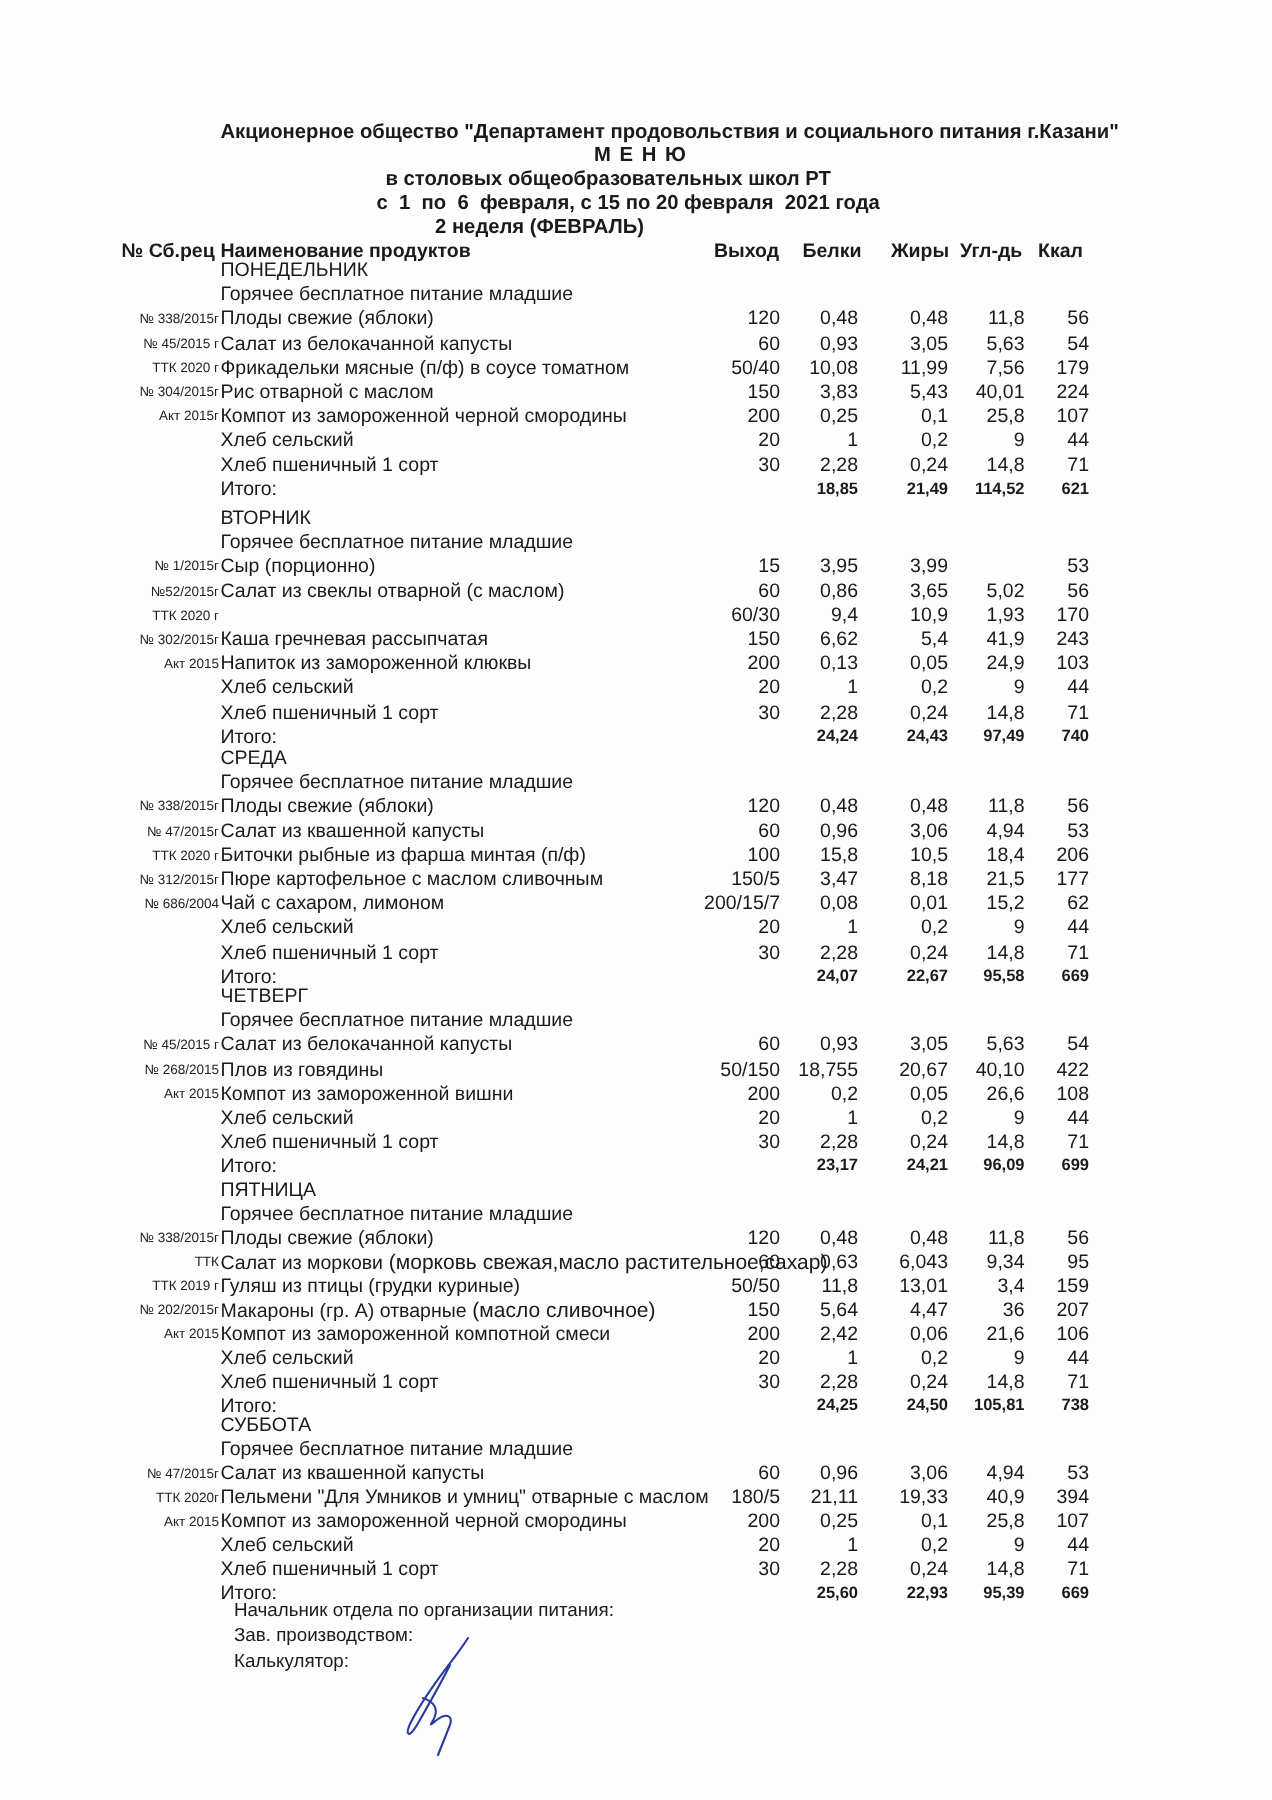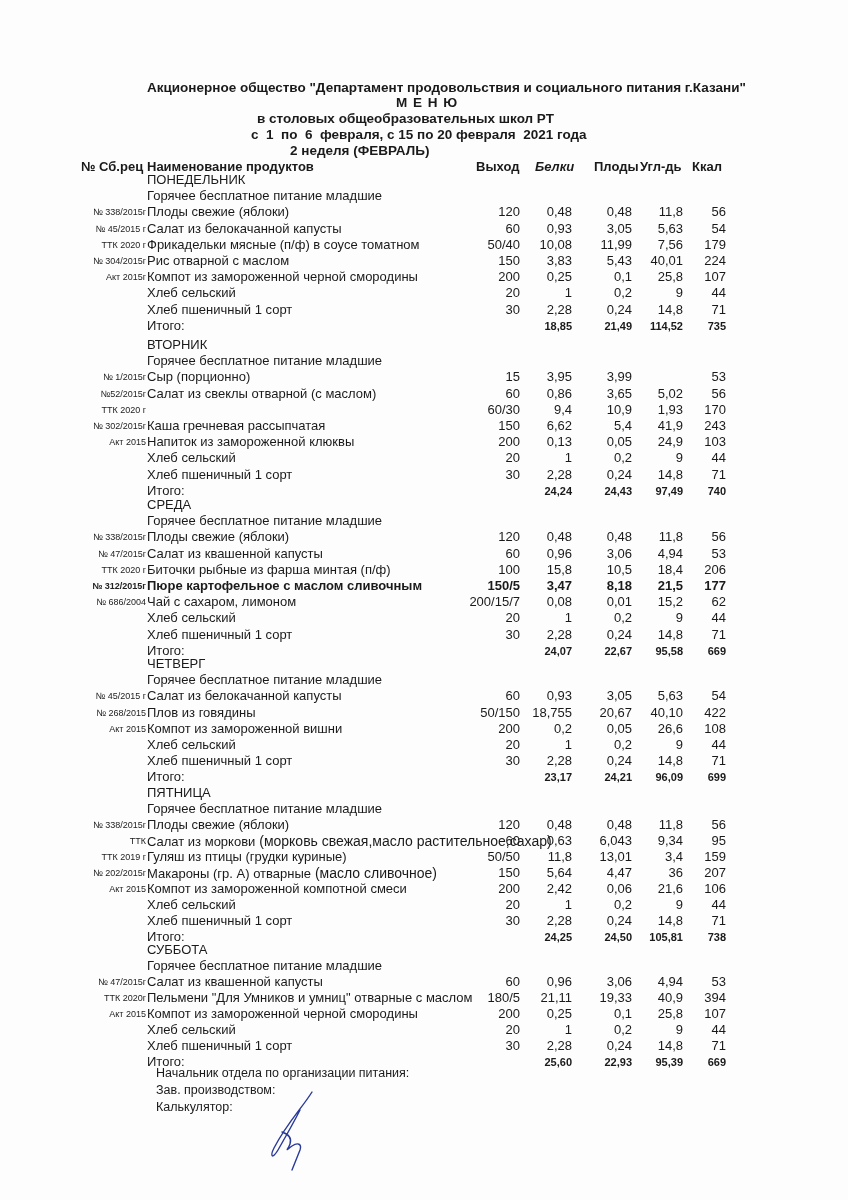--- a/index.html
+++ b/index.html
@@ -29,22 +29,22 @@
 <div class="page">
   <div class="hdr" style="left:147px; top:80px;">Акционерное общество "Департамент продовольствия и социального питания г.Казани"</div>
   <div class="hdr" style="left:396px; top:95px; letter-spacing:1px;">М Е Н Ю</div>
   <div class="hdr" style="left:257px; top:111px;">в столовых общеобразовательных школ РТ</div>
   <div class="hdr" style="left:251px; top:127px; white-space:pre;">с  1  по  6  февраля, с 15 по 20 февраля  2021 года</div>
   <div class="hdr" style="left:249px; top:143px;margin-left:41px;">2 неделя (ФЕВРАЛЬ)</div>
 
   <div class="colhead" style="left:81px;">№ Сб.рец</div>
   <div class="colhead" style="left:147px;">Наименование продуктов</div>
   <div class="colhead" style="left:476px;">Выход</div>
-  <div class="colhead" style="left:535px;font-style:italic;">Белки</div>
-  <div class="colhead" style="left:594px;">Плоды</div>
+  <div class="colhead" style="left:535px;">Белки</div>
+  <div class="colhead" style="left:594px;">Жиры</div>
   <div class="colhead" style="left:640px;">Угл-дь</div>
   <div class="colhead" style="left:692px;">Ккал</div>
 
   <div id="menu-body">
       <div class="row day" style="top: 172px;">
         <span class="name">ПОНЕДЕЛЬНИК</span>
       </div>
       <div class="row sub" style="top: 188.2px;">
         <span class="name">Горячее бесплатное питание младшие</span>
       </div>
@@ -109,21 +109,21 @@
         <span class="num c-b">2,28</span>
         <span class="num c-f">0,24</span>
         <span class="num c-c">14,8</span>
         <span class="num c-k">71</span>
       </div>
       <div class="row total" style="top: 317.8px;">
         <span class="name">Итого:</span>
         <span class="num c-b">18,85</span>
         <span class="num c-f">21,49</span>
         <span class="num c-c">114,52</span>
-        <span class="num c-k">735</span>
+        <span class="num c-k">621</span>
       </div>
       <div class="row day" style="top: 337px;">
         <span class="name">ВТОРНИК</span>
       </div>
       <div class="row sub" style="top: 353.2px;">
         <span class="name">Горячее бесплатное питание младшие</span>
       </div>
       <div class="row item" style="top: 369.4px;">
         <span class="code">№ 1/2015г</span>
         <span class="name">Сыр (порционно)</span>
@@ -219,21 +219,21 @@
       </div>
       <div class="row item" style="top: 561.8px;">
         <span class="code">ТТК 2020 г</span>
         <span class="name">Биточки рыбные из фарша минтая (п/ф)</span>
         <span class="num c-out">100</span>
         <span class="num c-b">15,8</span>
         <span class="num c-f">10,5</span>
         <span class="num c-c">18,4</span>
         <span class="num c-k">206</span>
       </div>
-      <div class="row item" style="top: 578px; font-weight: bold;">
+      <div class="row item" style="top: 578px;">
         <span class="code">№ 312/2015г</span>
         <span class="name">Пюре картофельное с маслом сливочным</span>
         <span class="num c-out">150/5</span>
         <span class="num c-b">3,47</span>
         <span class="num c-f">8,18</span>
         <span class="num c-c">21,5</span>
         <span class="num c-k">177</span>
       </div>
       <div class="row item" style="top: 594.2px;">
         <span class="code">№ 686/2004</span>

